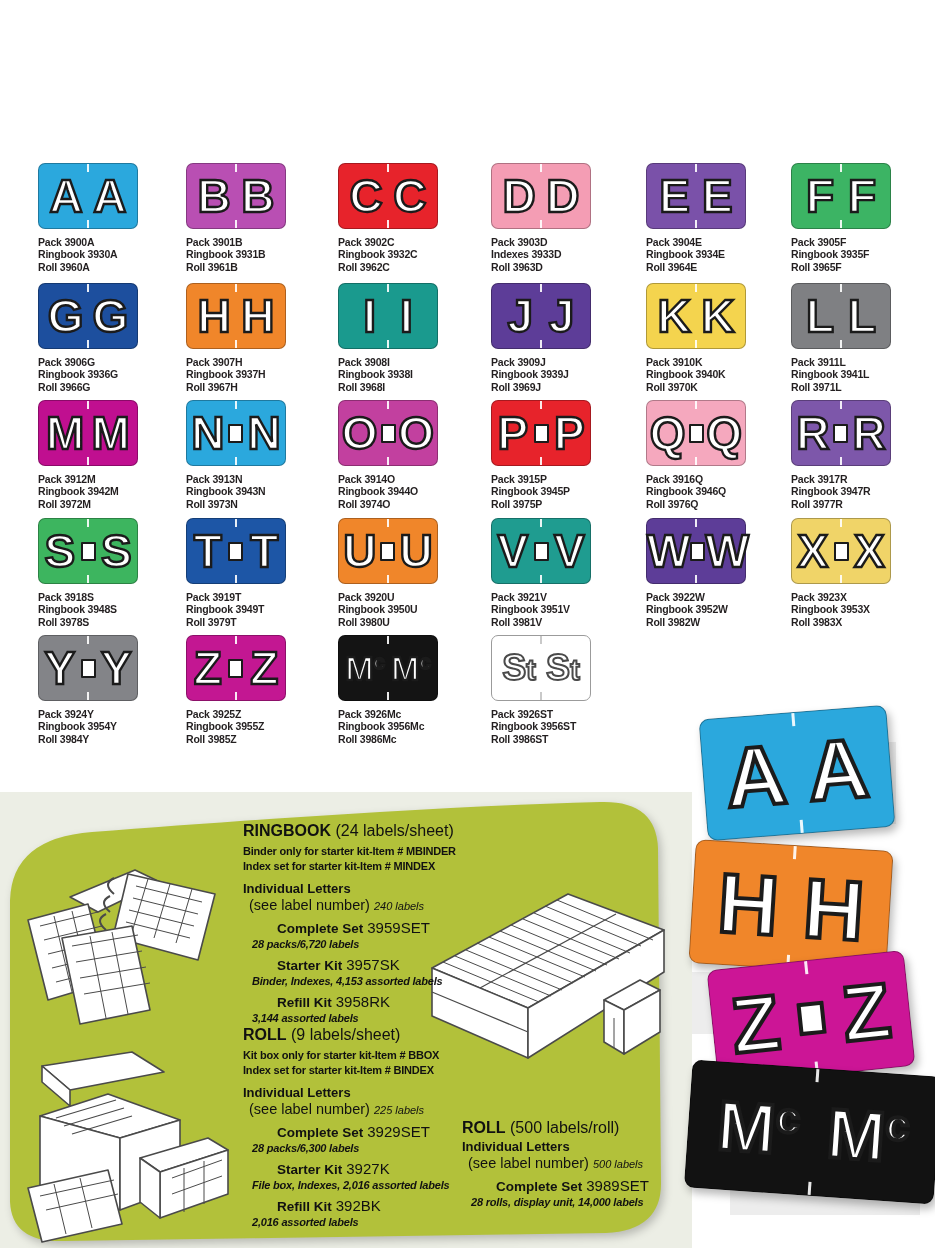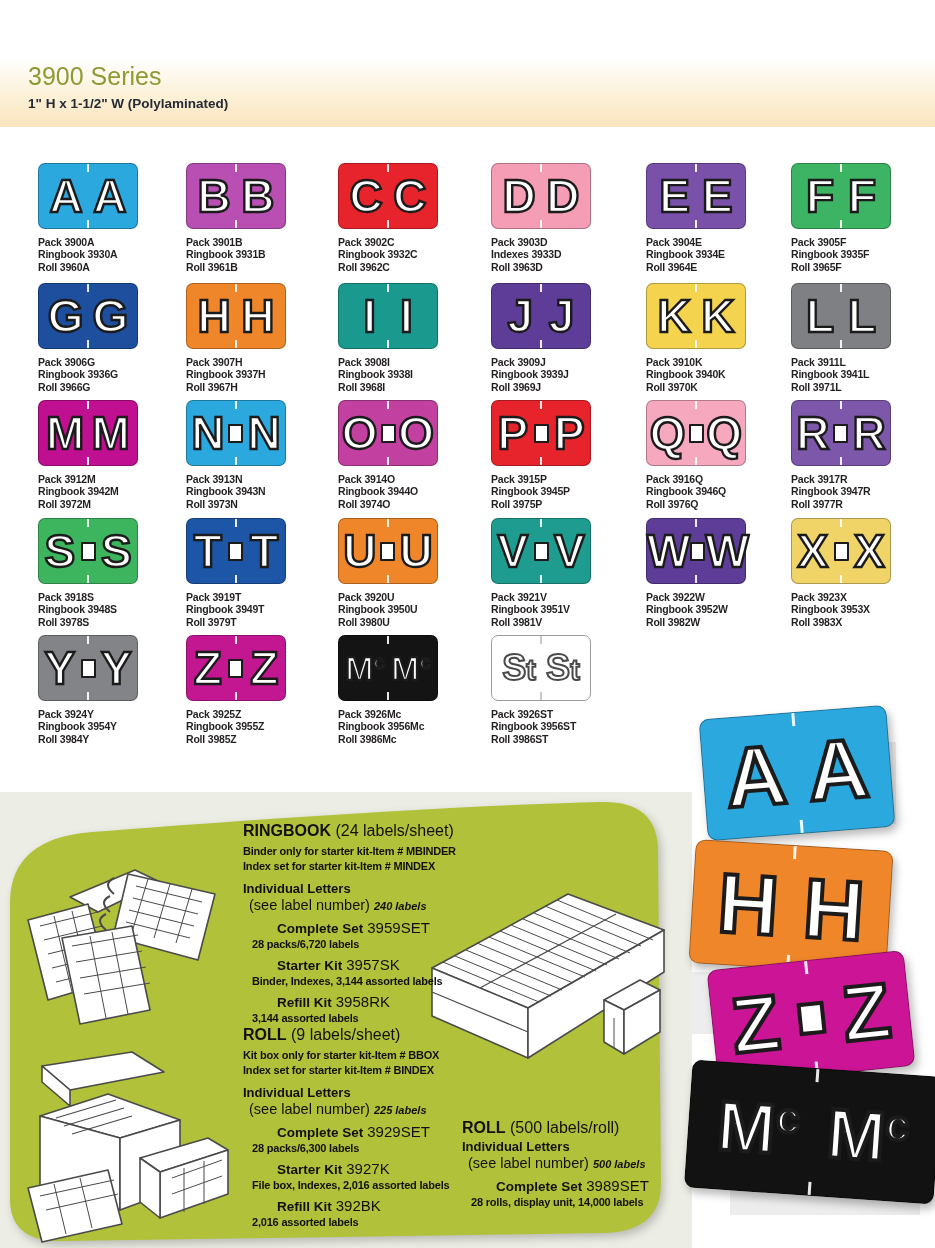--- a/index.html
+++ b/index.html
@@ -37,42 +37,38 @@
   .panel-svg{position:absolute;left:0;top:790px;}
   .art{position:absolute;}
   .ghost{position:absolute;background:#EDEDED;}
 
   .pblock{position:absolute;color:#111;}
   .ph{font-size:16px;margin-bottom:4px;}
   .ph b{font-weight:700}.ph .phr{font-weight:400}
   .pnote{font-size:11px;font-weight:700;letter-spacing:-.2px;line-height:15px;}
   .pil{font-size:13px;font-weight:700;margin-top:7px;}
   .psee{font-size:14.5px;margin:1px 0 0 6px;}
-  .psee .cnt{font-style:italic;font-size:11px;font-weight:700;margin-left:4px;}
+  .psee .cnt{font-style:italic;font-size:11px;font-weight:400;margin-left:4px;}
   .pset{font-size:13.5px;font-weight:700;margin-top:6px;margin-left:34px;}
   .pset .val{font-weight:400;font-size:15px;margin-left:4px;}
-  .pital{font-size:11px;font-weight:600;margin:2px 0 1px 9px;letter-spacing:-.2px;}
+  .pital{font-size:11px;font-style:italic;font-weight:600;margin:2px 0 1px 9px;letter-spacing:-.2px;}
 
   
   .fchip{position:absolute;border-radius:10px;border:1px solid rgba(0,0,0,.3);box-sizing:border-box;
          box-shadow:3px 5px 8px rgba(0,0,0,.28);display:flex;align-items:center;justify-content:space-evenly;}
   .fchip .unit{-webkit-text-stroke:4px #1b1b1b;}
   .fchip .dot{width:19px;height:25px;border-width:4px;}
   .fchip .tick{width:3px;height:13px;margin-left:-1.5px;}
 </style>
 </head>
 <body>
 
 <div id="page">
 
 
-  <div class="band" style="background: linear-gradient(rgb(255, 255, 255) 0%, rgb(252, 240, 214) 55%, rgb(250, 229, 190) 100%);">
-    <div class="series" style="color: rgb(140, 155, 51);">3900 Series</div>
-    <div class="sizespec">1" H x 1-1/2" W (Polylaminated)</div>
-  </div>
 
   <div id="grid">
       <div class="cell" style="left: 38px; top: 163px;">
         <div class="chip" style="background: rgb(43, 168, 221);">
           <span class="tick t"></span>
           <span class="tick b"></span>
           <div class="letters">
             <span class="unit">
               <span>A</span>
             </span>
@@ -671,21 +667,21 @@
 
   <div class="pblock" style="left:243px;top:822px;width:220px">
     <div class="ph"><b>RINGBOOK</b> <span class="phr">(24 labels/sheet)</span></div>
     <div class="pnote">Binder only for starter kit-Item # MBINDER</div>
     <div class="pnote">Index set for starter kit-Item # MINDEX</div>
     <div class="pil">Individual Letters</div>
     <div class="psee"><span>(see label number)</span><span class="cnt">240 labels</span></div>
     <div class="pset"><b>Complete Set</b><span class="val">3959SET</span></div>
     <div class="pital">28 packs/6,720 labels</div>
     <div class="pset"><b>Starter Kit</b><span class="val">3957SK</span></div>
-    <div class="pital">Binder, Indexes, 3,144 assorted labels</div>
+    <div class="pital">Binder, Indexes, 4,153 assorted labels</div>
     <div class="pset"><b>Refill Kit</b><span class="val">3958RK</span></div>
     <div class="pital">3,144 assorted labels</div>
   </div>
 
   <div class="pblock" style="left:243px;top:1026px;width:220px">
     <div class="ph"><b>ROLL</b> <span class="phr">(9 labels/sheet)</span></div>
     <div class="pnote">Kit box only for starter kit-Item # BBOX</div>
     <div class="pnote">Index set for starter kit-Item # BINDEX</div>
     <div class="pil">Individual Letters</div>
     <div class="psee"><span>(see label number)</span><span class="cnt">225 labels</span></div>

